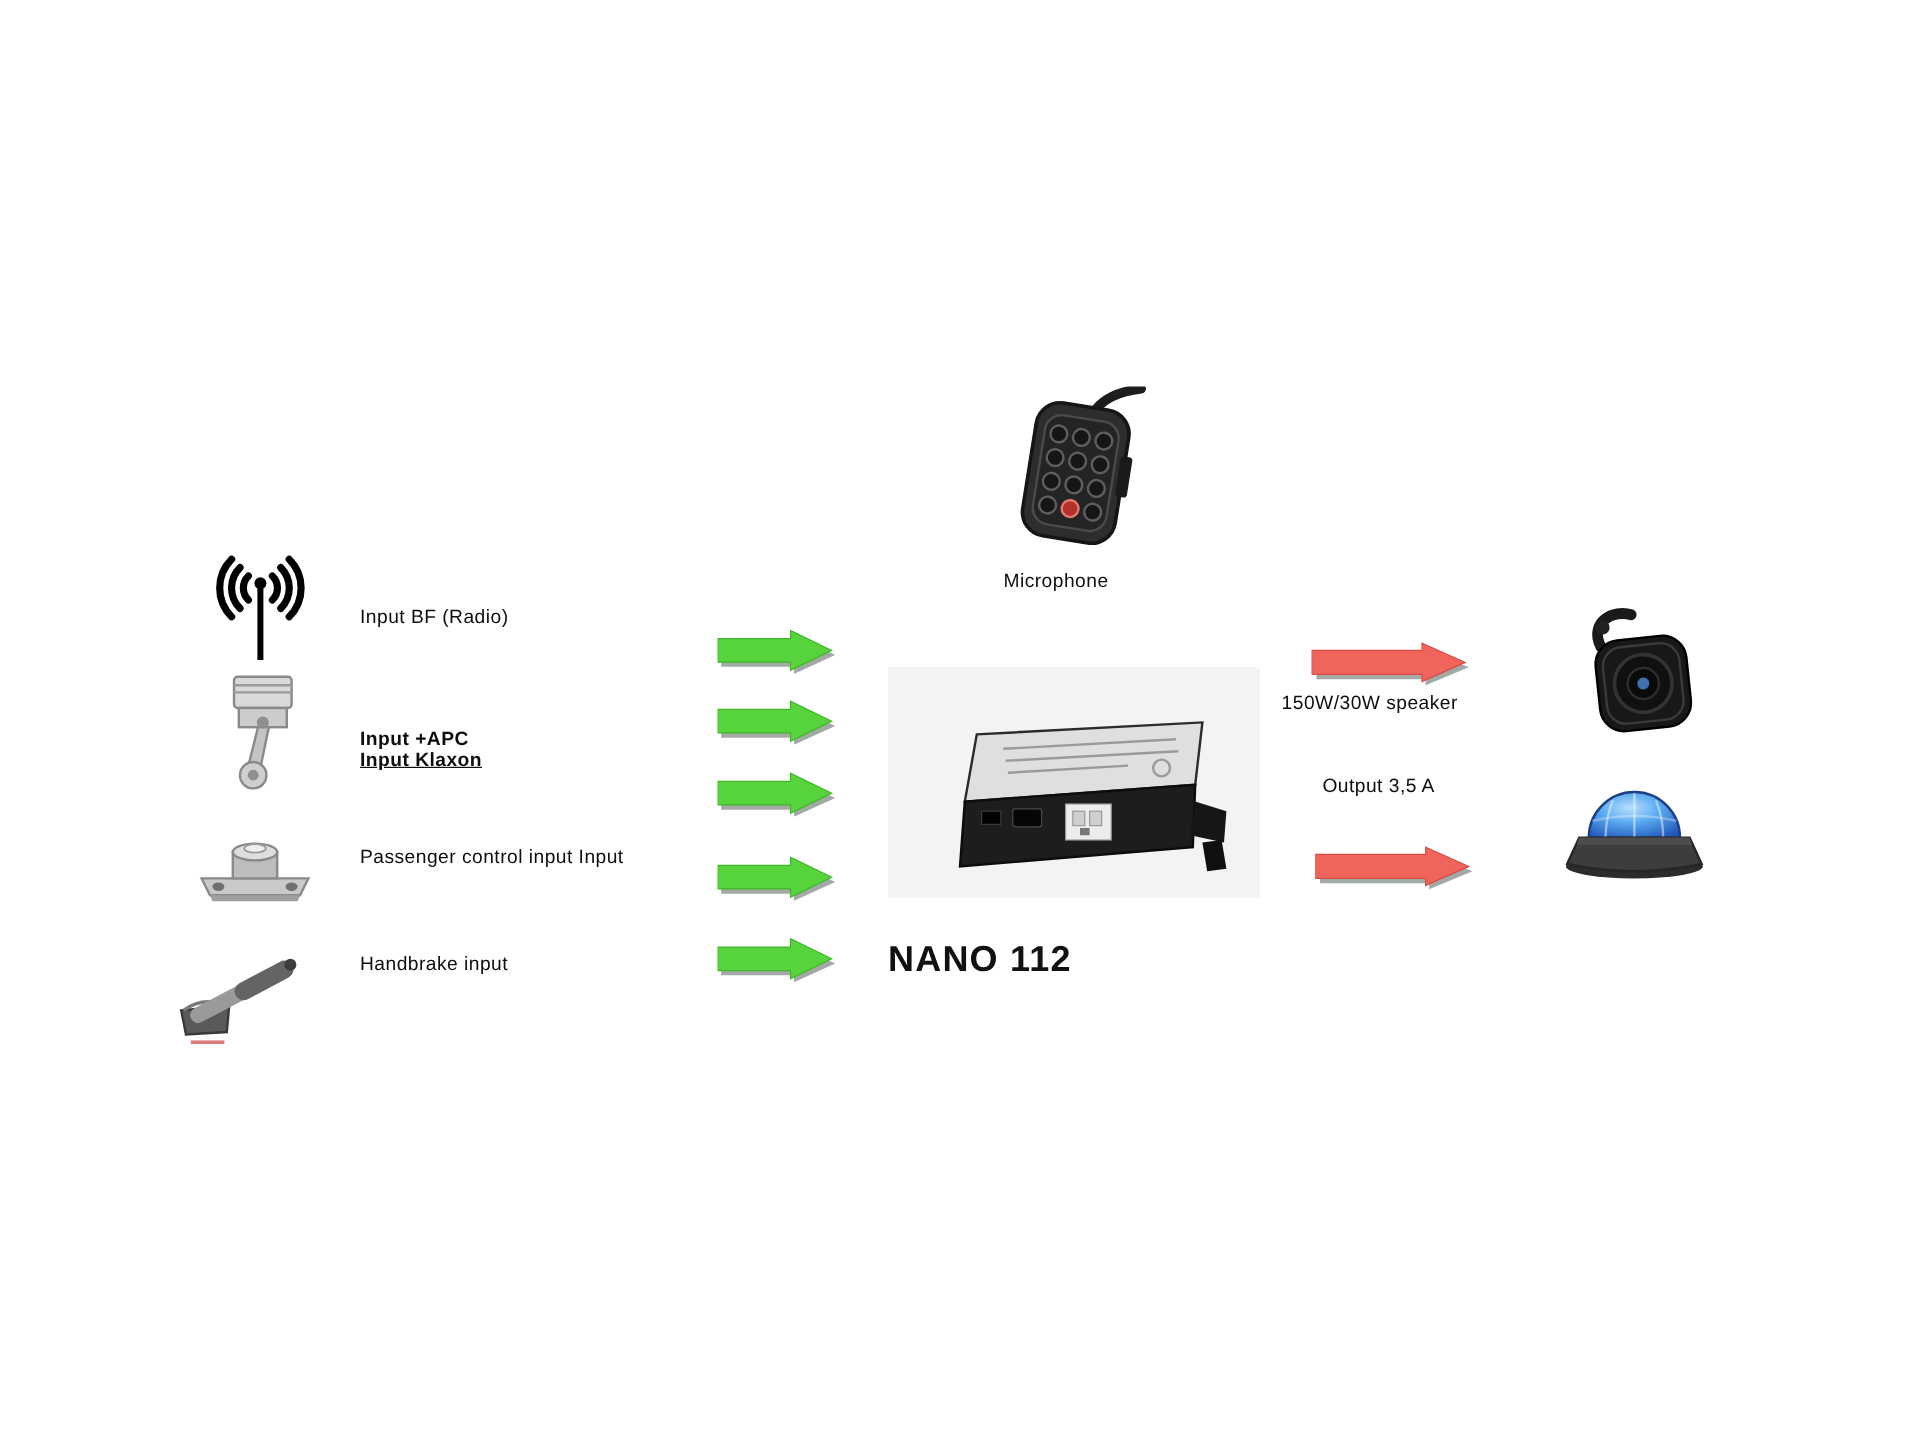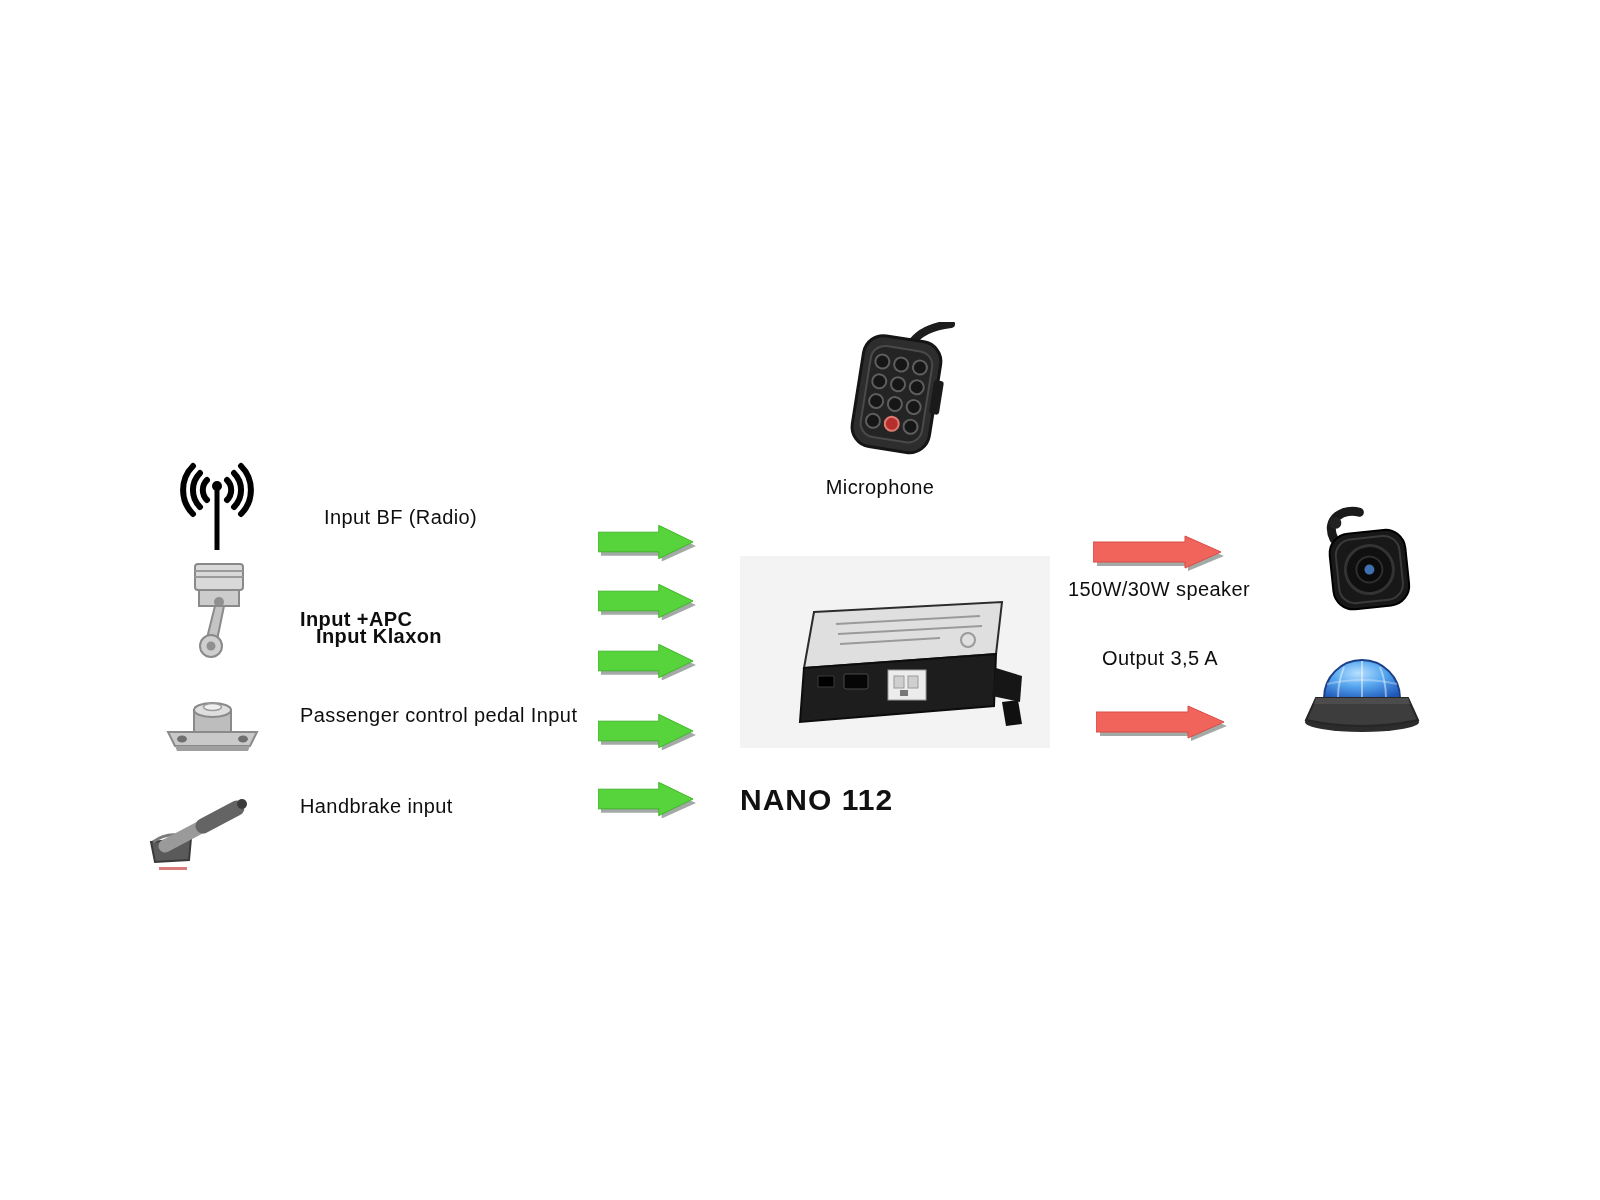--- a/index.html
+++ b/index.html
@@ -1,20 +1,20 @@
 <!DOCTYPE html>
 <html><head>
 <meta charset="utf-8">
 <style>
   html,body { margin:0; padding:0; background:#ffffff; }
   .canvas {
     position:relative; width:1600px; height:1200px; background:#ffffff;
     font-family:"Liberation Sans", sans-serif; color:#111; overflow:hidden;
   }
-  .label { position:absolute; font-size:20px; letter-spacing:0.4px; color:#0e0e0e; white-space:nowrap; }
+  .label { position:absolute; font-size:16px; letter-spacing:0.4px; color:#0e0e0e; white-space:nowrap; }
   .label.wrap { white-space:normal; line-height:30px; }
   .bold { font-weight:bold; }
   .center { text-align:center; }
   .device-bg { position:absolute; background:#f3f3f3; }
   .nano-title { position:absolute; font-size:30px; font-weight:bold; letter-spacing:1px; text-align:left; }
   svg.arrow { position:absolute; overflow:visible; }
   svg.icon { position:absolute; }
 </style>
 </head>
 <body>
@@ -94,24 +94,24 @@
 
   <svg class="icon" style="left:145px; top:782px;" width="120" height="92" viewBox="0 0 120 92">
     <path d="M 6 60 L 46 56 L 44 78 L 10 80 Z" fill="#5a5a5a" stroke="#3a3a3a" stroke-width="2"></path>
     <path d="M 8 60 Q 24 48 44 56" stroke="#7a7a7a" stroke-width="3" fill="none"></path>
     <line x1="20" y1="64" x2="92" y2="26" stroke="#9a9a9a" stroke-width="13" stroke-linecap="round"></line>
     <line x1="58" y1="44" x2="92" y2="26" stroke="#646464" stroke-width="15" stroke-linecap="round"></line>
     <circle cx="97" cy="22" r="5" fill="#3c3c3c"></circle>
     <rect x="14" y="85" width="28" height="3" fill="#cc4444" opacity="0.7"></rect>
   </svg>
 
-  <div class="label" style="left:300px; top:506px;margin-left:24px;">Input BF (Radio)</div>
+  <div class="label" style="left:300px; top:506px;">Input BF (Radio)</div>
   <div class="label bold" style="left:300px; top:572px;margin-top:36px;">Input  +APC</div>
-  <div class="label bold" style="left:316px; top:625px;">Input Klaxon</div>
-  <div class="label wrap" style="left:300px; top:700px; width:290px;">Passenger control pedal Input</div>
+  <div class="label bold" style="left:300px; top:625px;text-decoration:underline;">Input Klaxon</div>
+  <div class="label wrap" style="left:300px; top:700px; width:290px;">Passenger control input Input</div>
   <div class="label" style="left:300px; top:795px;text-align:center;">Handbrake input</div>
 
   <svg class="arrow" style="left:598px; top:522px;" width="98" height="40" viewBox="0 0 100 40">
       <use href="#green-arrow"></use>
     </svg>
   <svg class="arrow" style="left:598px; top:581px;" width="98" height="40" viewBox="0 0 100 40">
       <use href="#green-arrow"></use>
     </svg>
   <svg class="arrow" style="left:598px; top:641px;" width="98" height="40" viewBox="0 0 100 40">
       <use href="#green-arrow"></use>

